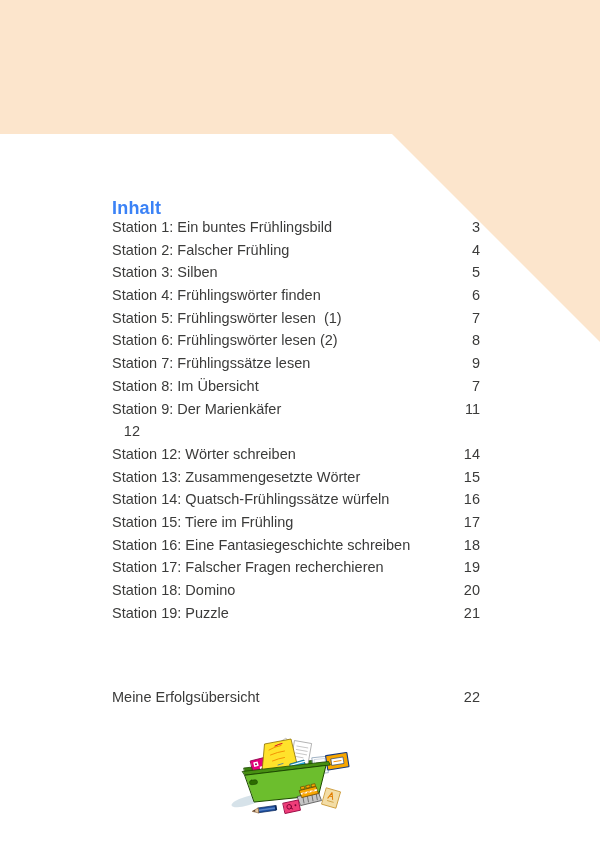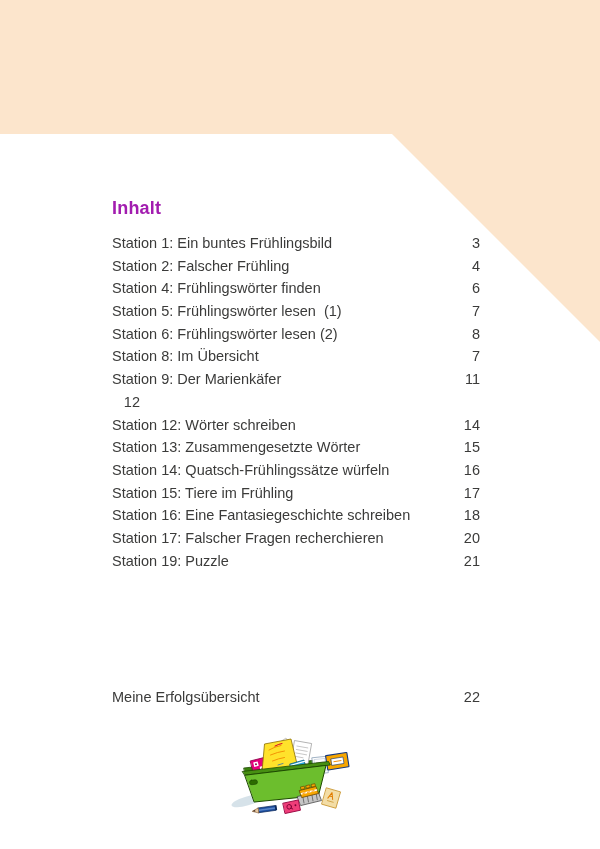--- a/index.html
+++ b/index.html
@@ -7,26 +7,26 @@
     position:relative;
     width:600px;height:849px;
     background:#ffffff;
     overflow:hidden;
     font-family:"Liberation Sans","DejaVu Sans",sans-serif;
     color:#3b3b3a;
   }
   .bg-accent{position:absolute;top:0;left:0;width:600px;height:345px;display:block;}
   .page-title{
     position:absolute;left:112px;top:198px;margin:0;
-    font-size:18px;font-weight:bold;letter-spacing:.2px;color:#a21caf;
+    font-size:18px;font-weight:bold;letter-spacing:.2px;color:#3b82f6;
   }
   .toc{
     position:absolute;left:112px;width:368px;
   }
-  .toc-main{top:232px;}
+  .toc-main{top:216px;}
   .toc-appendix{top:686px;}
   .toc-row{
     display:flex;justify-content:space-between;align-items:baseline;
     height:22.7px;line-height:22.7px;
     font-size:14.5px;
   }
   .toc-label{white-space:pre;}
   .toc-page{text-align:right;min-width:28px;}
   .illustration{position:absolute;left:230px;top:735px;width:140px;height:85px;display:block;}
 </style>
@@ -44,32 +44,40 @@
   <div class="toc toc-main">
       <div class="toc-row">
       <span class="toc-label">Station 1: Ein buntes Frühlingsbild</span>
       <span class="toc-page">3</span>
     </div>
       <div class="toc-row">
       <span class="toc-label">Station 2: Falscher Frühling</span>
       <span class="toc-page">4</span>
     </div>
       <div class="toc-row">
+      <span class="toc-label">Station 3: Silben</span>
+      <span class="toc-page">5</span>
+    </div>
+      <div class="toc-row">
       <span class="toc-label">Station 4: Frühlingswörter finden</span>
       <span class="toc-page">6</span>
     </div>
       <div class="toc-row">
       <span class="toc-label">Station 5: Frühlingswörter lesen  (1)</span>
       <span class="toc-page">7</span>
     </div>
       <div class="toc-row">
       <span class="toc-label">Station 6: Frühlingswörter lesen (2)</span>
       <span class="toc-page">8</span>
     </div>
       <div class="toc-row">
+      <span class="toc-label">Station 7: Frühlingssätze lesen</span>
+      <span class="toc-page">9</span>
+    </div>
+      <div class="toc-row">
       <span class="toc-label">Station 8: Im Übersicht</span>
       <span class="toc-page">7</span>
     </div>
       <div class="toc-row">
       <span class="toc-label">Station 9: Der Marienkäfer</span>
       <span class="toc-page">11</span>
     </div>
       <div class="toc-row">
       <span class="toc-page">12</span>
     </div>
@@ -88,20 +96,24 @@
       <div class="toc-row">
       <span class="toc-label">Station 15: Tiere im Frühling</span>
       <span class="toc-page">17</span>
     </div>
       <div class="toc-row">
       <span class="toc-label">Station 16: Eine Fantasiegeschichte schreiben</span>
       <span class="toc-page">18</span>
     </div>
       <div class="toc-row">
       <span class="toc-label">Station 17: Falscher Fragen recherchieren</span>
+      <span class="toc-page">19</span>
+    </div>
+      <div class="toc-row">
+      <span class="toc-label">Station 18: Domino</span>
       <span class="toc-page">20</span>
     </div>
       <div class="toc-row">
       <span class="toc-label">Station 19: Puzzle</span>
       <span class="toc-page">21</span>
     </div>
     </div>
 
   <div class="toc toc-appendix">
       <div class="toc-row">

